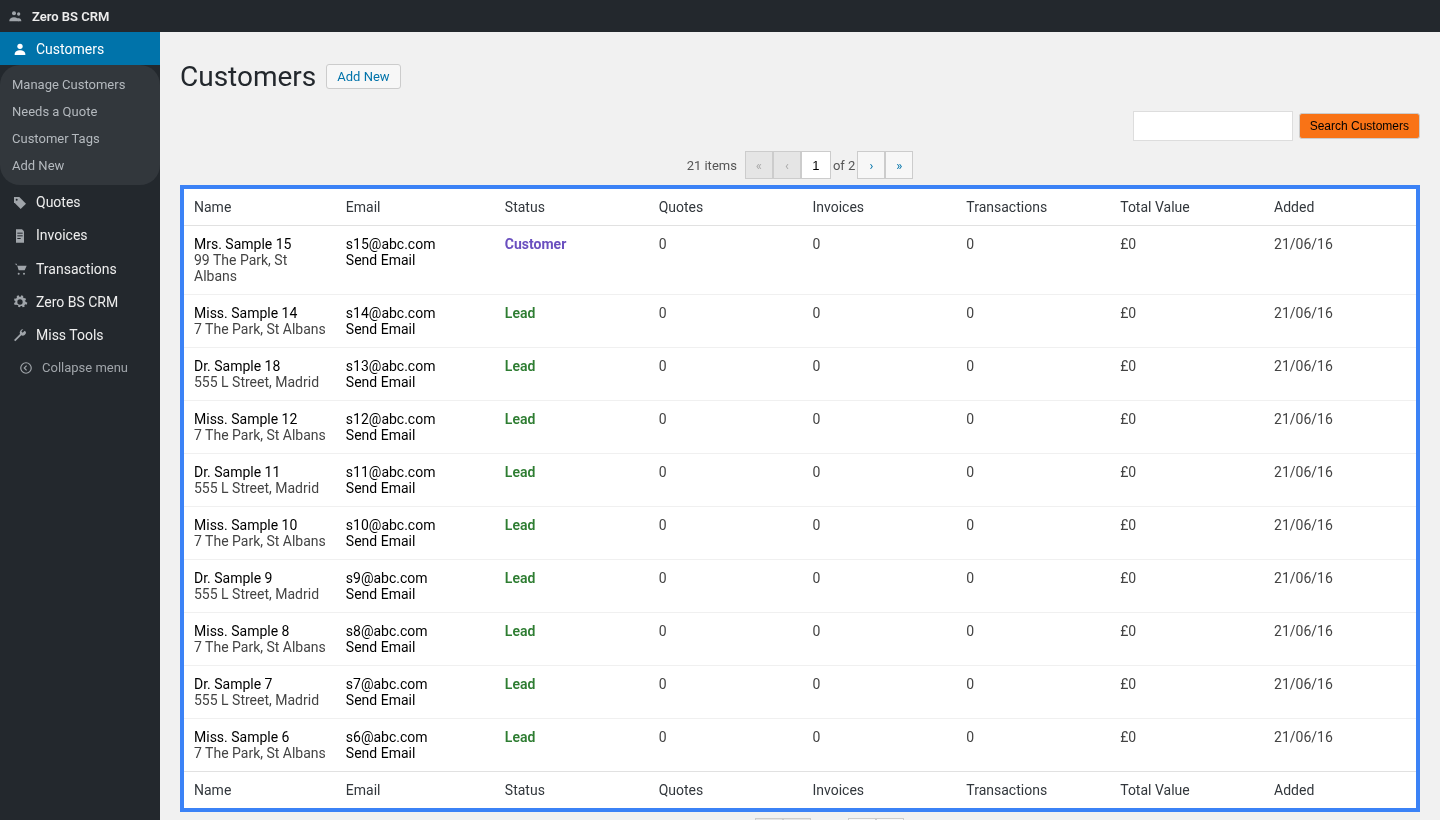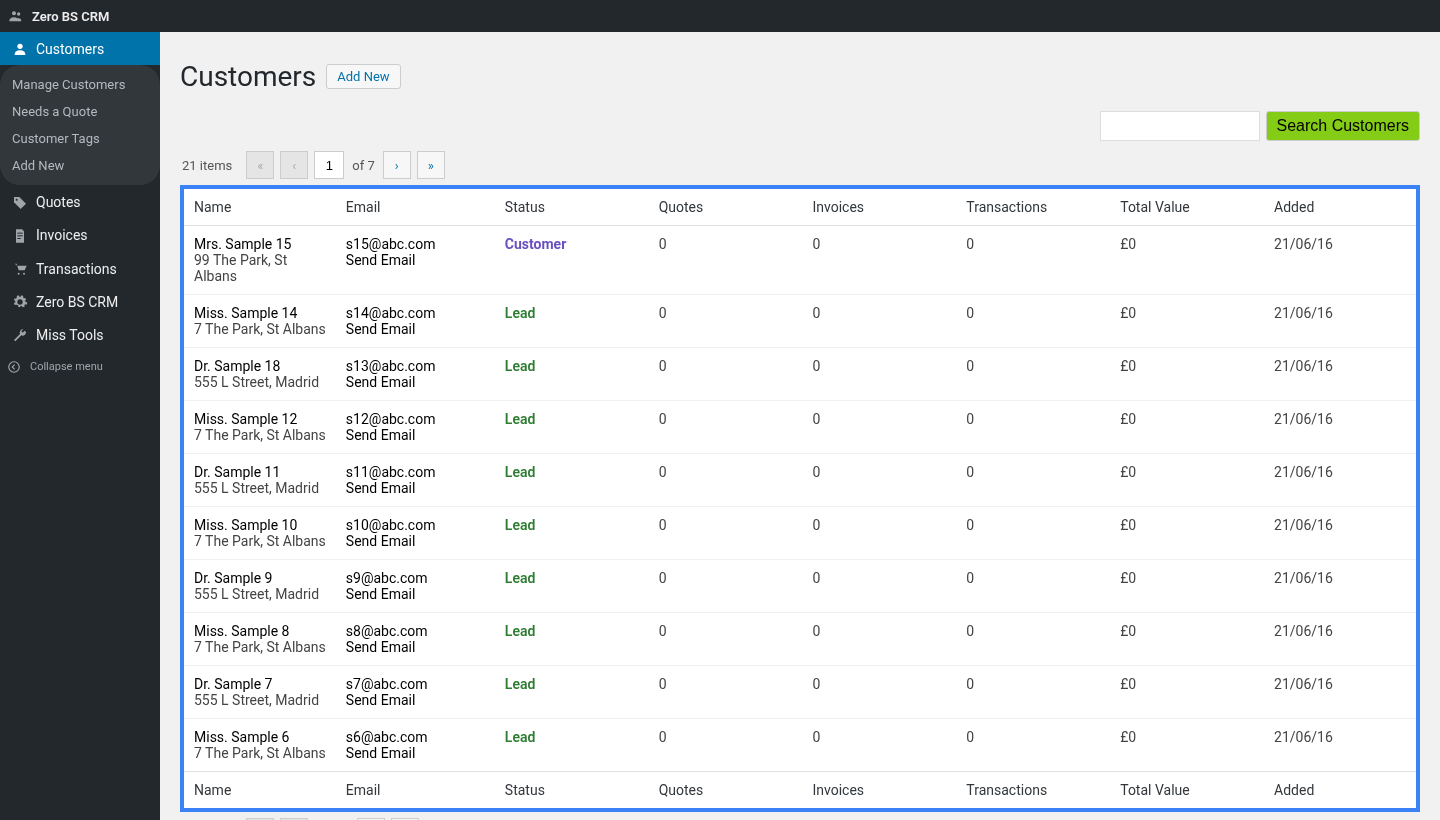--- a/index.html
+++ b/index.html
@@ -9,30 +9,30 @@
   .topbar .top-title { font-weight: 600; }
   .layout { display: flex; min-height: calc(820px - 32px); }
   .sidebar { width: 160px; background: #23282d; color: #eee; font-size: 14px; }
   .sidebar .menu-item { display: flex; align-items: center; padding: 8px 10px; color: #eee; cursor: pointer; position: relative; }
   .sidebar .menu-item.active { background: #0073aa; color: #fff; }
   .sidebar .menu-item.active::after { content:""; position:absolute; right:-8px; top:50%; transform:translateY(-50%); border:8px solid transparent; border-right-color:#f1f1f1; }
   .sidebar .menu-icon { width: 20px; text-align: center; margin-right: 6px; color: #a0a5aa; fill:#a0a5aa; }
   .sidebar .menu-item.active .menu-icon { color: #fff; fill:#fff;}
   .sidebar .submenu { background: #32373c; padding: 6px 0; border-radius: 20px; }
   .sidebar .submenu .sub-item { padding: 6px 12px; color: #b4b9be; cursor: pointer; font-size: 13px; }
-  .sidebar .collapse { display:flex; align-items:center; padding:8px 4px; color:#a0a5aa; cursor:pointer; font-size:11px;}
+  .sidebar .collapse { display:flex; align-items:center; padding:8px 16px; color:#a0a5aa; cursor:pointer; font-size:13px;}
   .sidebar .collapse .menu-icon{ fill:#a0a5aa;}
   .content { flex: 1; padding: 10px 20px 20px 20px; }
   .page-head { display:flex; align-items:center; margin: 18px 0 18px 0; }
   .page-title { font-size: 28px; font-weight: 400; color:#23282d; margin-right: 10px; }
   .btn { display:inline-block; border:1px solid #ccc; background:#f7f7f7; padding:4px 10px; border-radius:3px; cursor:pointer; font-size:13px; color:#0073aa;}
   .searchbar { display:flex; justify-content:flex-end; align-items:center; gap:6px; margin-bottom:4px;}
   .search-input { width:160px; height:30px; border:1px solid #ddd; background:#fff; padding:0 6px; font-size:13px;}
-  .search-btn { border:1px solid #ccc; background:#84cc16; padding:5px 10px; border-radius:3px; cursor:pointer; font-size:16px;}
-  .tablenav { display:flex; justify-content:flex-start; align-items:center; gap:6px; font-size:13px; color:#555; padding:6px 2px;}
+  .search-btn { border:1px solid #ccc; background:#f97316; padding:5px 10px; border-radius:3px; cursor:pointer; font-size:12px;}
+  .tablenav { display:flex; justify-content:center; align-items:center; font-size:13px; color:#555; padding:6px 2px;}
   .tablenav .count { margin-right:8px;}
   .pg-btn { min-width:28px; height:28px; border:1px solid #ccc; background:#e5e5e5; display:inline-flex; align-items:center; justify-content:center; cursor:pointer; color:#555;}
   .pg-btn.enabled { background:#f7f7f7; color:#0073aa;}
   .pg-btn.disabled { color:#aaa; cursor:default;}
   .pg-input { width:30px; height:28px; border:1px solid #ccc; text-align:center; font-size:13px;}
   .pg-text { padding:0 2px;}
   table.list { width:100%; border-collapse:collapse; background:#fff; border:4px solid #3b82f6; }
   table.list th, table.list td { text-align:left; padding:10px 10px; vertical-align:top; font-size:14px;}
   table.list thead th, table.list tfoot th { font-weight:400; color:#32373c; border-bottom:1px solid #e1e1e1;}
   table.list tfoot th { border-top:1px solid #e1e1e1; border-bottom:none;}
@@ -149,21 +149,21 @@
     <div class="searchbar">
       <input class="search-input" value="" style="">
       <button class="search-btn">Search Customers</button>
     </div>
 
     <div class="tablenav">
       <span class="count">21 items</span>
       <span class="pg-btn disabled">«</span>
       <span class="pg-btn disabled">‹</span>
       <input class="pg-input" value="1" style="">
-      <span class="pg-text">of 7</span>
+      <span class="pg-text">of 2</span>
       <span class="pg-btn enabled">›</span>
       <span class="pg-btn enabled">»</span>
     </div>
 
     <table class="list">
       <thead>
         <tr>
           <th class="col-name">Name</th>
           <th class="col-email">Email</th>
           <th class="col-status">Status</th>

